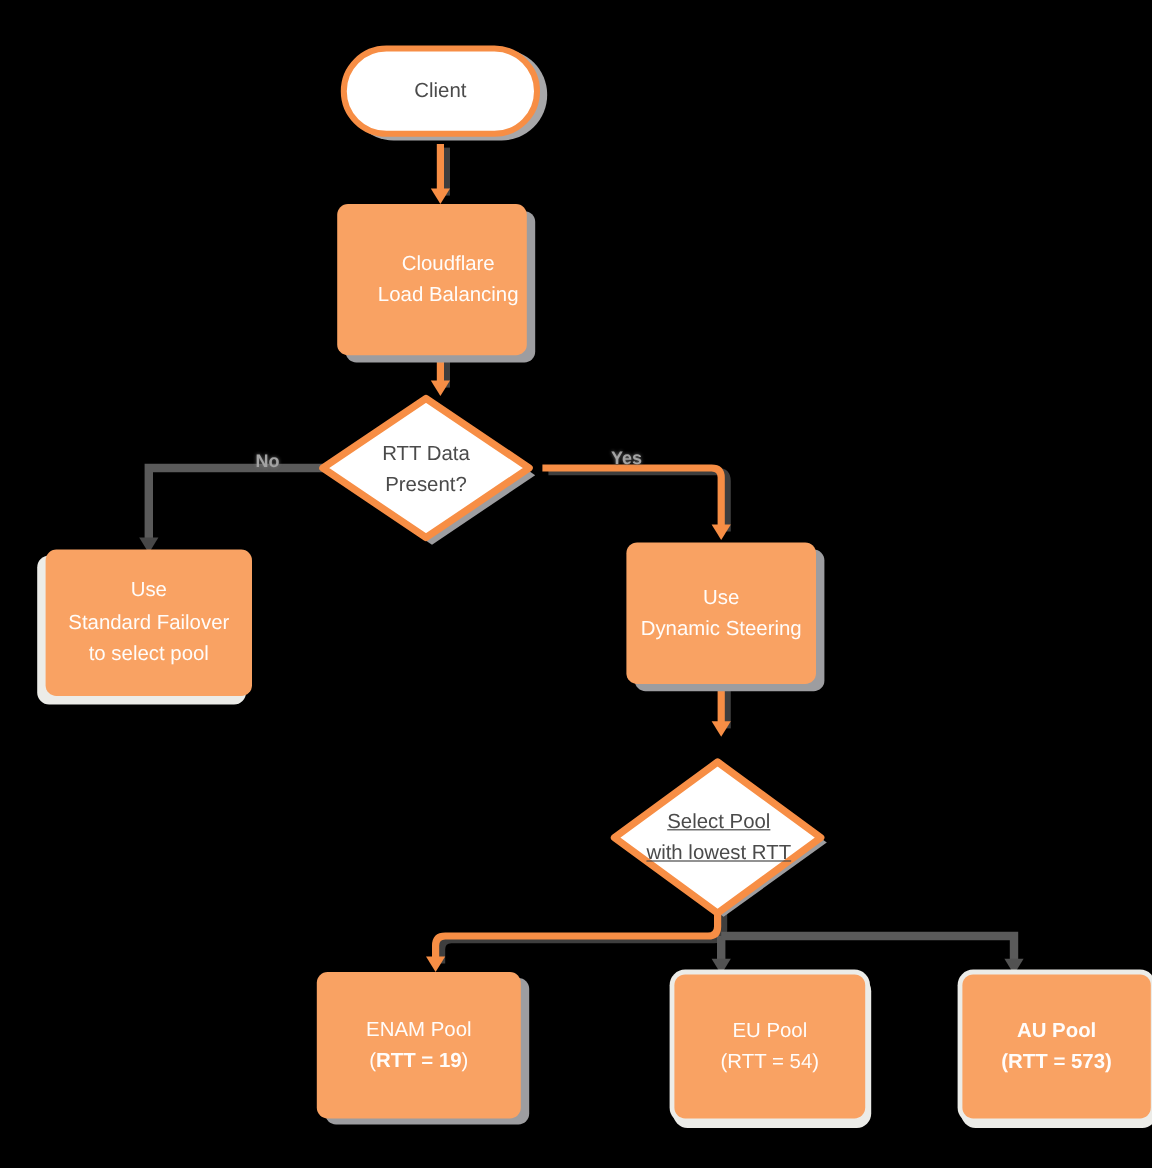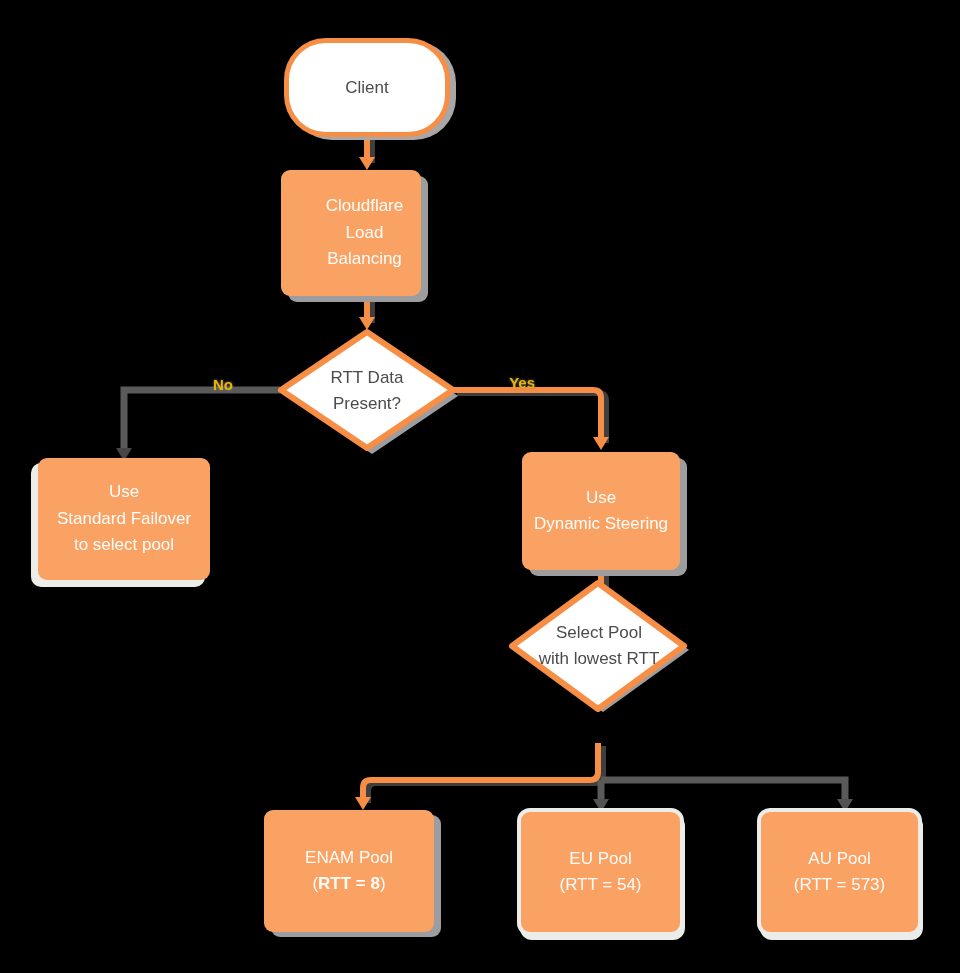--- a/index.html
+++ b/index.html
@@ -6,52 +6,52 @@
   .canvas{
     position:relative;width:960px;height:973px;background:#000;overflow:hidden;
     font-family:"Liberation Sans","DejaVu Sans",sans-serif;
   }
   svg.wires{position:absolute;left:0;top:0;z-index:1;}
   .node{position:absolute;z-index:2;display:flex;align-items:center;justify-content:center;text-align:center;box-sizing:border-box;}
   .label{white-space:pre-line;}
 
   
   .stadium{
-    left:284px;top:38px;width:166px;height:99px;
+    left:284px;top:38px;width:166px;height:76px;
     background:#ffffff;border:5px solid #F78E45;border-radius:42px;
     box-shadow:6px 3px 0 0 #a7a7a9;
     color:#4b4b4b;font-size:17px;
   }
 
   
   .proc{
     background:#F9A263;border-radius:9px;color:rgba(255,255,255,.97);
     font-size:17px;line-height:1.55;
   }
   .proc.shadow-gray{box-shadow:7px 6px 0 0 #9d9da0;}
   .proc.glow-left{box-shadow:-6px 6px 0 1px #ECECE8;}
-  .proc.glow-all{box-shadow:0 0 0 4px #ECECE8, 2px 5px 0 3px #ECECE8;}
+  .proc.glow-all{box-shadow:0 0 0 4px #ECECE8, 2px 5px 0 3px #ECECE8;margin-left:41px;}
 
-  .cf-box{left:281px;top:170px;width:140px;height:126px;padding-left:27px;}
+  .cf-box{left:281px;top:170px;width:158px;height:126px;padding-left:27px;}
   .failover-box{left:38px;top:458px;width:172px;height:122px;}
   .dynamic-box{left:522px;top:452px;width:158px;height:118px;}
   .enam-box{left:264px;top:810px;width:170px;height:122px;box-shadow:7px 5px 0 0 #9d9da0;}
   .eu-box{left:521px;top:812px;width:159px;height:120px;}
-  .au-box{left:761px;top:812px;width:157px;height:120px;}
+  .au-box{left:761px;top:812px;width:157px;height:120px;font-weight:bold;}
 
   
   .diamond{background:transparent;color:#4b4b4b;font-size:17px;line-height:1.55;}
   .diamond svg{position:absolute;left:0;top:0;}
   .diamond .label{position:relative;z-index:2;}
-  .rtt-diamond{left:272px;top:324px;width:190px;height:134px;}
-  .pool-diamond{left:504px;top:575px;width:190px;height:142px;}
+  .rtt-diamond{left:260px;top:324px;width:190px;height:134px;}
+  .pool-diamond{left:504px;top:627px;width:190px;height:142px;text-decoration:underline;}
 
   
   .edge-label{
-    position:absolute;z-index:3;color:#eab308;font-size:15px;font-weight:bold;
+    position:absolute;z-index:3;color:#a3a3a3;font-size:15px;font-weight:bold;
     text-shadow:0 0 3px rgba(130,130,130,.9);
   }
   .edge-label.no{left:204px;top:376px;width:38px;text-align:center;}
   .edge-label.yes{left:495px;top:374px;width:40px;text-align:right;}
 
   .rtt-line .bold{font-weight:bold;}
 </style>
 </head>
 <body>
 
@@ -127,21 +127,21 @@
       <polygon points="99,13 185,75 99,137 13,75" fill="#9D9DA0"></polygon>
       <polygon points="94,8 180,71 94,134 8,71" fill="#ffffff" stroke="#F78E45" stroke-width="6" stroke-linejoin="round"></polygon>
     </svg>
     <span class="label">Select Pool
 with lowest RTT</span>
   </div>
 
   <div class="node proc enam-box">
     <div>
       <div class="label">ENAM Pool</div>
-      <div class="rtt-line"><span>(</span><span class="bold">RTT = 8</span><span>)</span></div>
+      <div class="rtt-line"><span>(</span><span class="bold">RTT = 19</span><span>)</span></div>
     </div>
   </div>
 
   <div class="node proc glow-all eu-box">
     <div>
       <div class="label">EU Pool</div>
       <div class="rtt-line"><span>(</span><span>RTT = 54</span><span>)</span></div>
     </div>
   </div>
 

